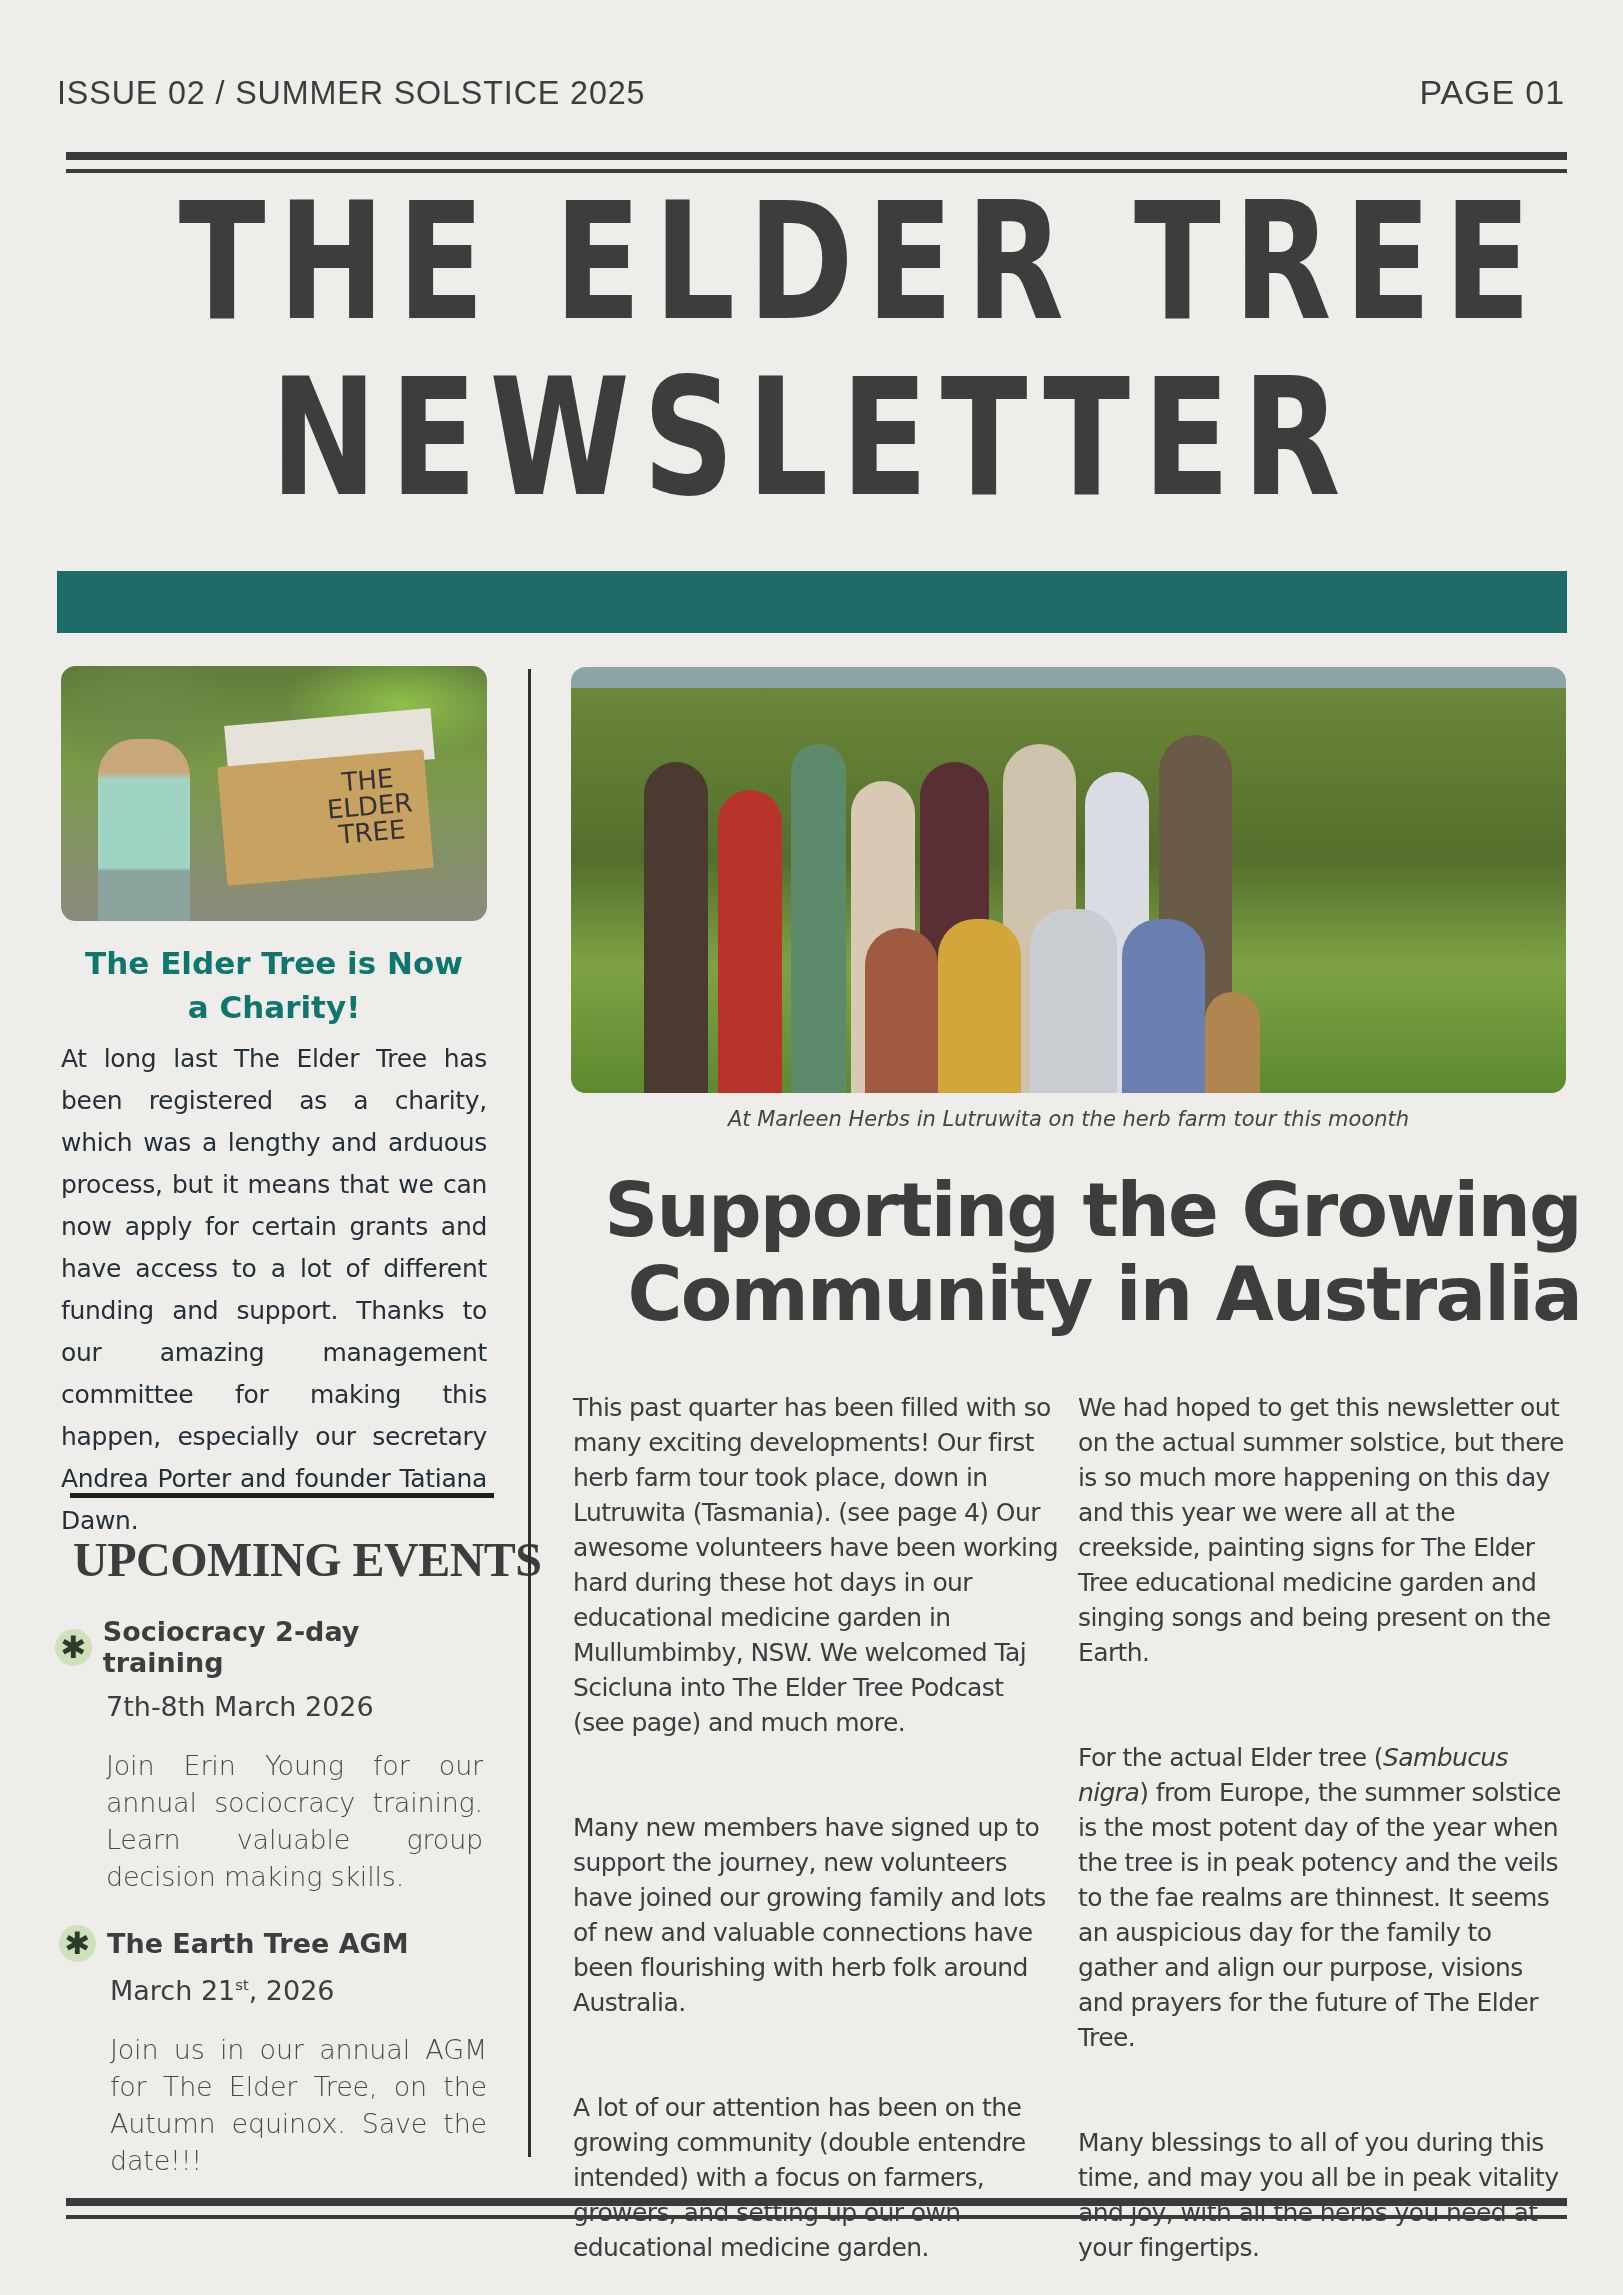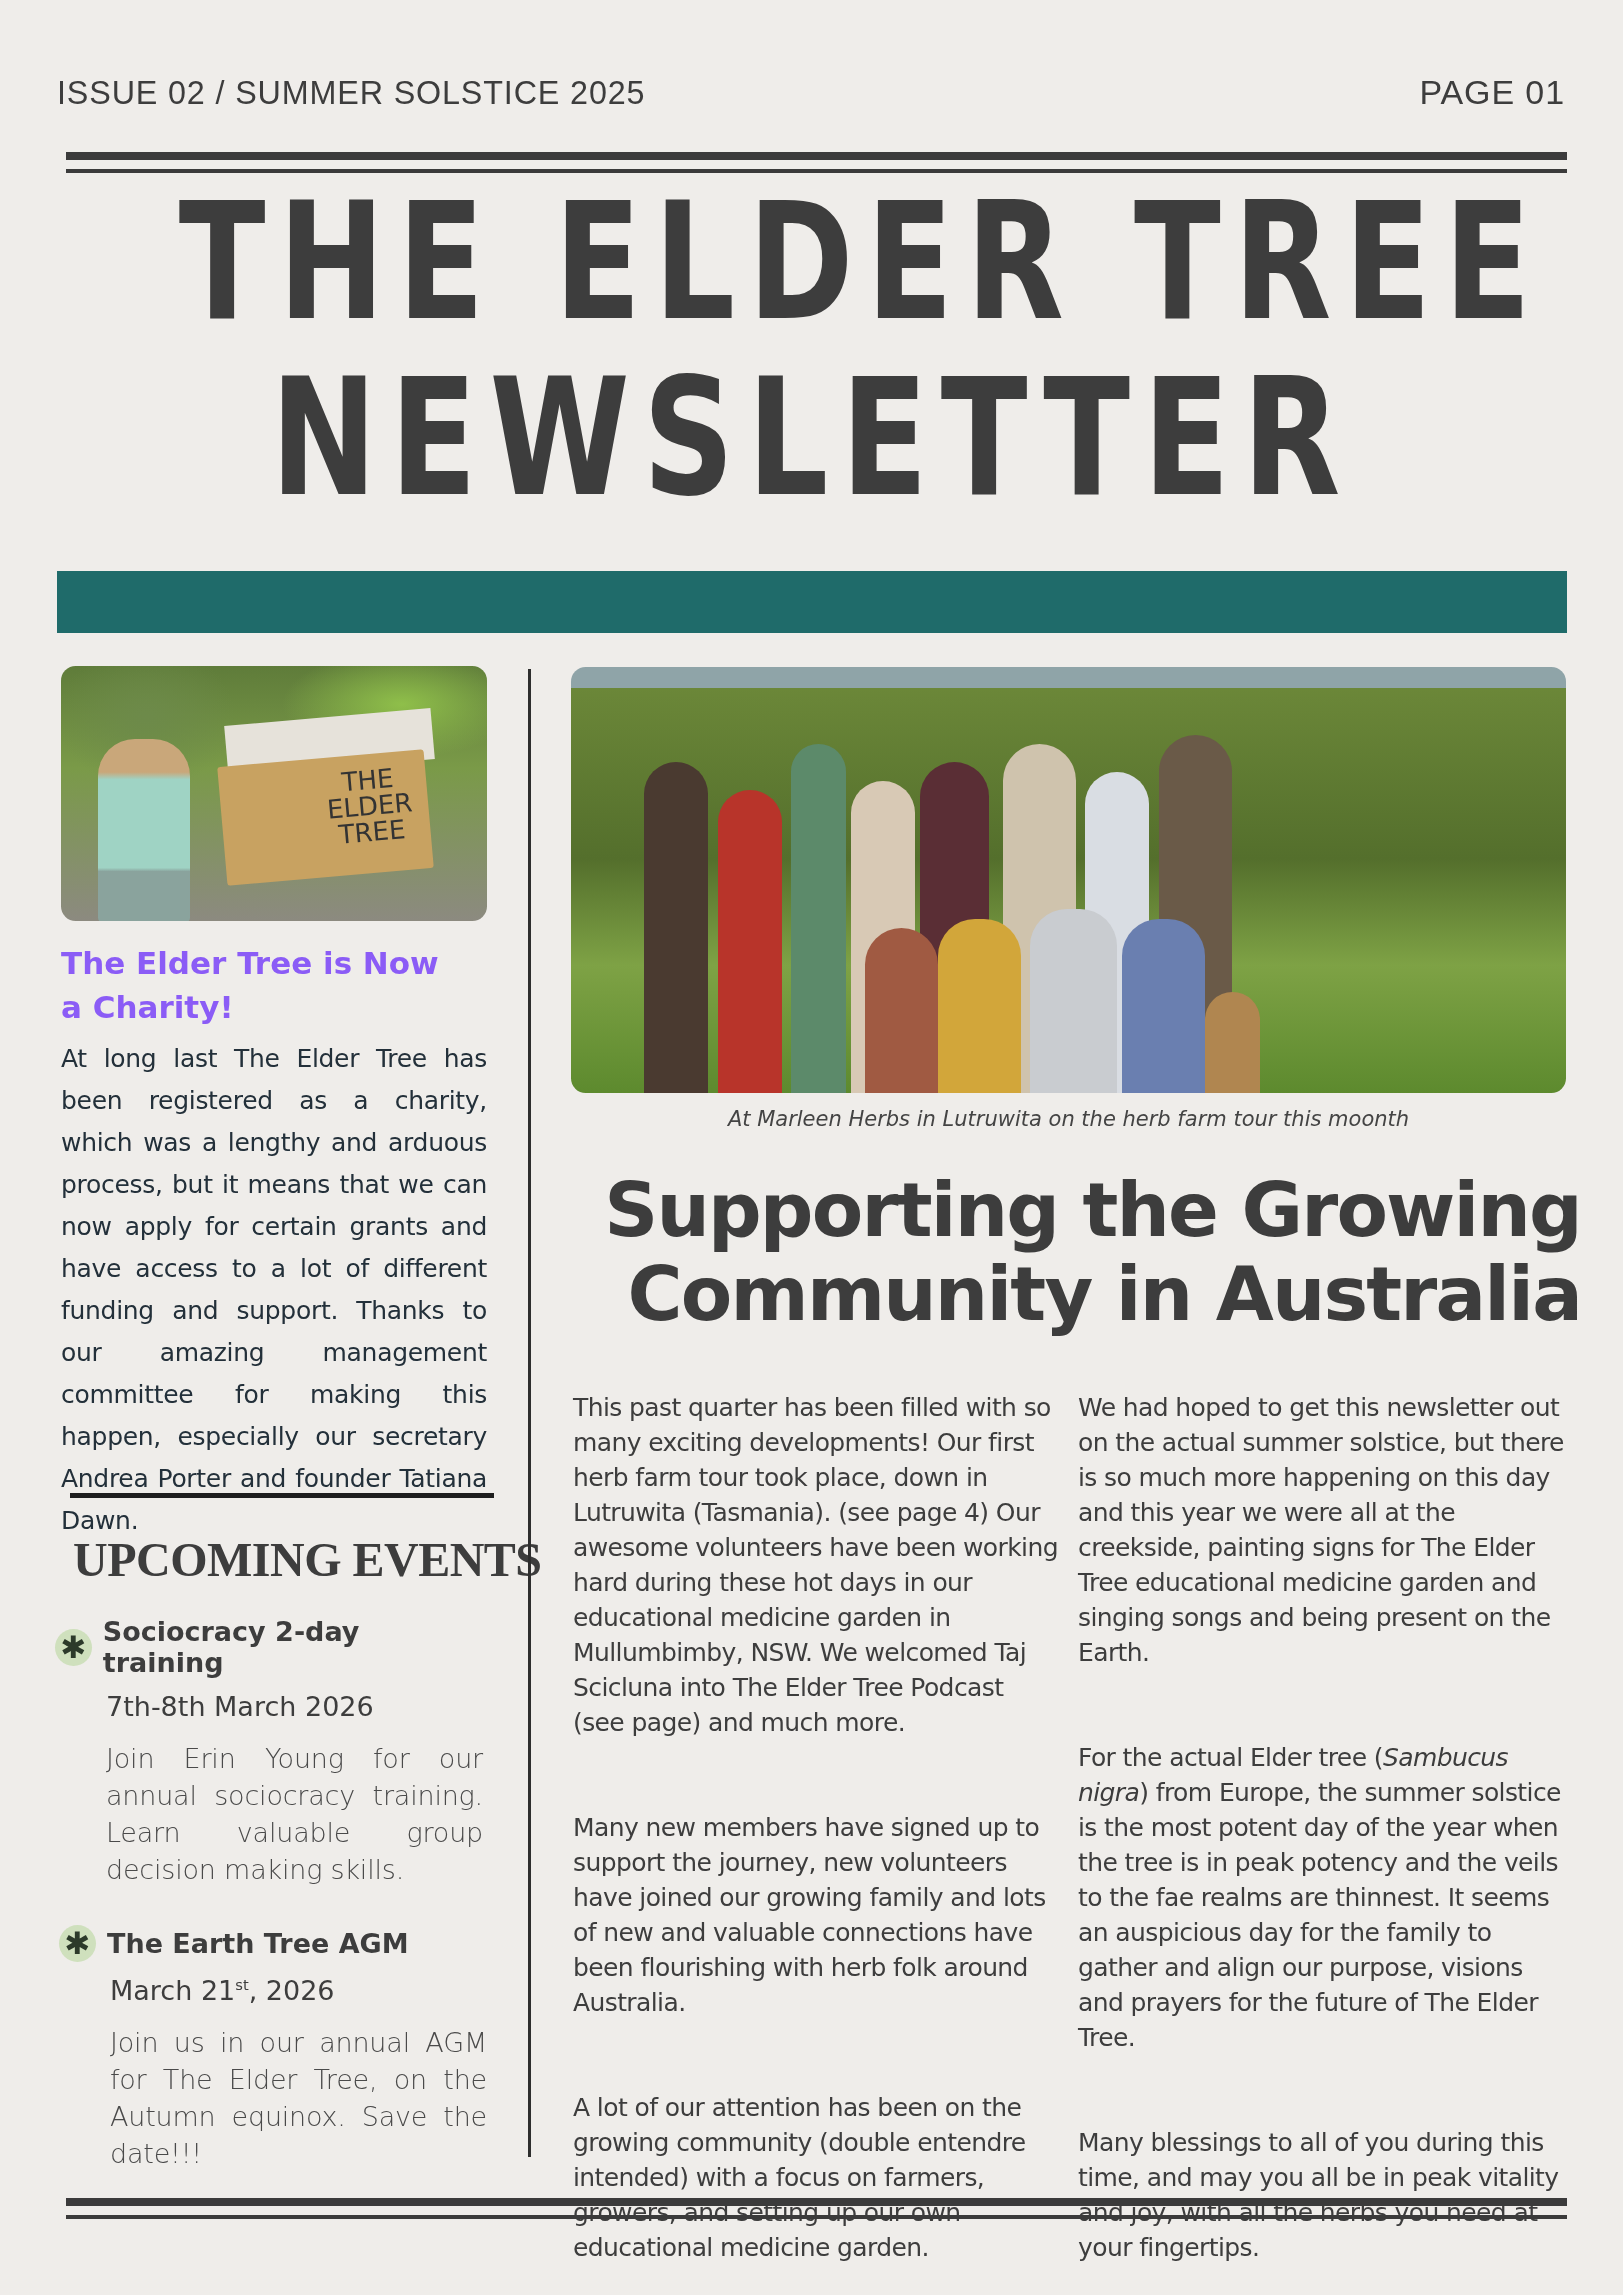--- a/index.html
+++ b/index.html
@@ -58,23 +58,23 @@
   }
   .side-photo .person {
     position: absolute; left: 37px; top: 73px; width: 92px; height: 184px;
     background: linear-gradient(180deg, #c9a77a 0%, #c9a77a 18%, #9fd3c4 22%, #9fd3c4 70%, #8aa39d 72%, #8aa39d 100%);
     border-radius: 37px 37px 5.5px 5.5px;
   }
 
   .divider-v { left: 528px; top: 669px; width: 2.8px; height: 1488px; background: #2e2e2e; }
 
   .charity-title {
-    top: 941px; left: 61px; width: 426px; text-align: left;
+    top: 941px; left: 61px; width: 426px; text-align: center;
     font-family: "DejaVu Sans", sans-serif; font-weight: bold; font-size: 31px;
-    line-height: 44px; color: #8b5cf6;
+    line-height: 44px; color: #0f766e;
   }
   .charity-body {
     top: 1038px; left: 61px; width: 426px; text-align: justify;
     font-family: "DejaVu Sans", sans-serif; font-size: 25px; line-height: 42px;
     color: #23303a; letter-spacing: -0.3px;
   }
   .rule-side { top: 1493px; left: 70px; width: 424px; height: 4.6px; background: #1e1e1e; }
   .events-title {
     top: 1532px; left: 73px; font-family: Liberation Serif, serif; font-weight: bold;
     font-size: 48px; color: #3d3d3d; letter-spacing: -0.5px;
@@ -88,21 +88,21 @@
   }
   .event .ev-title {
     font-family: "DejaVu Sans", sans-serif; font-weight: bold; font-size: 27px; color: #3d3d3d;
   }
   .event .ev-date {
     margin-left: 51px; margin-top: 13px; font-size: 27px; color: #3d3d3d;
     font-family: "DejaVu Sans", sans-serif;
   }
   .event .ev-date sup { font-size: 14.7px; }
   .event .ev-desc {
-    margin-left: 51px; margin-top: 18px; width: 377px; text-align: justify;
+    margin-left: 51px; margin-top: 25px; width: 377px; text-align: justify;
     font-size: 27px; line-height: 37px; color: #4a4a4a; font-family: "DejaVu Sans", sans-serif;
     font-weight: 300; letter-spacing: -0.2px;
   }
 
   .main-photo {
     top: 667px; left: 571px; width: 995px; height: 426px; border-radius: 14.7px; overflow: hidden;
     background:
       linear-gradient(180deg, #8fa4a8 0%, #8fa4a8 5%, transparent 5%),
       linear-gradient(180deg, #6e8a3a 0%, #546f2c 45%, #7ea245 70%, #5d8a2e 100%);
   }

